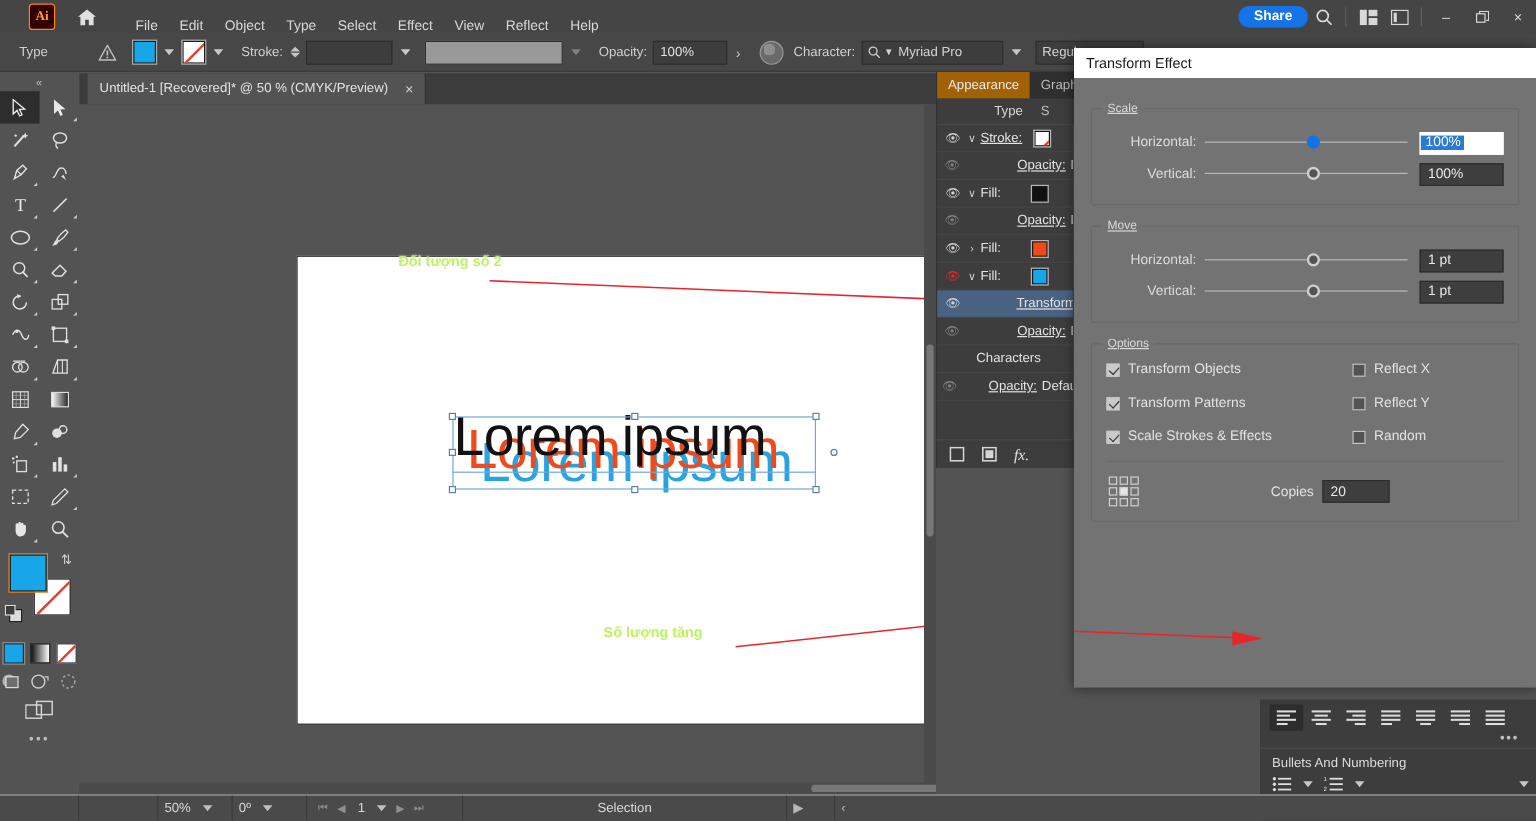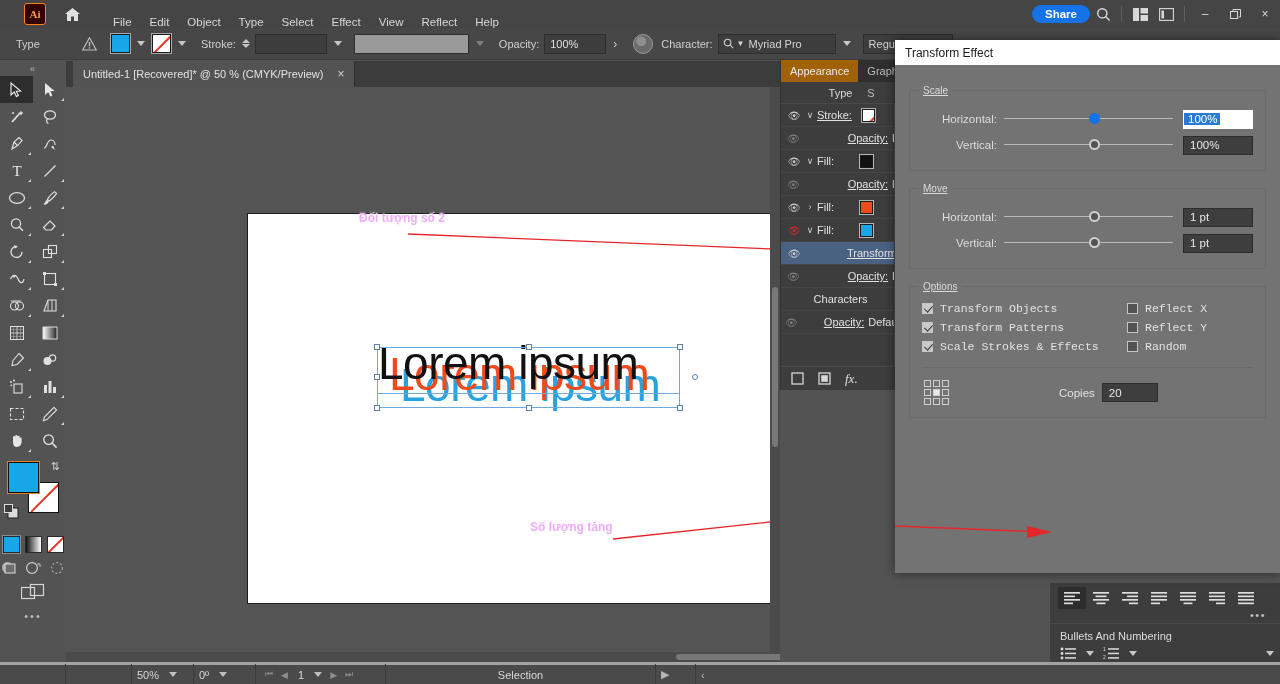--- a/index.html
+++ b/index.html
@@ -165,24 +165,23 @@
     position:absolute; left: 0px; top: 0px; width: 303px; height: 60px;
     border: 1px solid #6fa8dc;
   }
   .sel-line { position:absolute; left:0; width:303px; height:1px; background:#6fa8dc; }
   .handle {
     position:absolute; width:6px; height:6px; background:#fff; border:1px solid #5a7fa8;
   }
   .handle.round { border-radius:50%; }
 
   .ann {
-    position: absolute; color: #f0abfc; font-weight: bold; font-size: 12px;
+    position: absolute; color: #bef264; font-weight: bold; font-size: 12px;
     font-family: "Liberation Sans", sans-serif; text-shadow: 0 0 2px rgba(255,255,255,.9);
     white-space: nowrap;
-    margin-left: 27px;
   }
 
   
   .app-panel {
     position: absolute; left: 780px; top: 60px; width: 120px; height: 330px;
     background: #3d3d3d; border-left: 1px solid #333;
   }
   .panel-tabs { display:flex; height:22px; background:#2f2f2f; }
   .ptab { padding: 0 9px; height:22px; line-height:22px; font-size:11px; color:#bdbdbd; cursor:pointer;}
   .ptab.active { background:#a16207; color:#eaeaea; }
@@ -256,21 +255,21 @@
   .angle-dial {
     width:28px; height:28px; border-radius:50%; border:1.5px solid #d0d0d0;
     position:relative; cursor:pointer;
   }
   .angle-dial::after {
     content:""; position:absolute; left:50%; top:50%; width:12px; height:1.5px;
     background:#d0d0d0; transform: translateY(-50%);
   }
   .angle-field { width:56px; height:19px; background:#3e3e3e; border:1px solid #2c2c2c;
     font-size:11.5px; color:#e8e8e8; display:flex; align-items:center; padding-left:6px; margin-left:10px;}
-  .opt-grid { display:grid; grid-template-columns: 205px auto; row-gap: 6px; font-family: Liberation Mono, monospace; }
+  .opt-grid { display:grid; grid-template-columns: 205px auto; row-gap: 16px; }
   .cbx-row { display:flex; align-items:center; cursor:pointer; }
   .cbx {
     width:11px; height:11px; border:1px solid #c6c6c6; background:#535353;
     margin-right:7px; position:relative; flex-shrink:0;
   }
   .cbx.on { background:#c9c9c9; }
   .cbx.on::after {
     content:""; position:absolute; left:3px; top:0px; width:4px; height:7px;
     border:solid #3a3a3a; border-width:0 1.6px 1.6px 0; transform:rotate(42deg);
   }
@@ -290,21 +289,21 @@
     height:23px; min-width:90px; border-radius:12px; border:1.5px solid #d4d4d4;
     background:transparent; color:#f0f0f0; font-size:12px; cursor:pointer;
     display:flex; align-items:center; justify-content:center;
     font-family:"Liberation Sans", sans-serif;
   }
   .btn + .btn { margin-left: 12px; }
 
   
   .statusbar {
     position:absolute; left:0; bottom:0; width:1280px; height:22px; background:#4a4a4a;
-    display:flex; align-items:center; border-top:3px solid #a3a3a3;
+    display:flex; align-items:center; border-top:1px solid #a3a3a3;
   }
   .sb-seg { display:flex; align-items:center; height:22px; padding:0 5px;
     border-right:1px solid #3b3b3b; font-size:11px; color:#d8d8d8;}
   .sb-caret { width:0;height:0;border-left:4px solid transparent;border-right:4px solid transparent;
     border-top:5px solid #c0c0c0; margin-left:10px; cursor:pointer;}
   .nav-ic { color:#8e8e8e; margin:0 4px; font-size:9px; }
 
   svg { display:block; }
 </style>
 </head>

